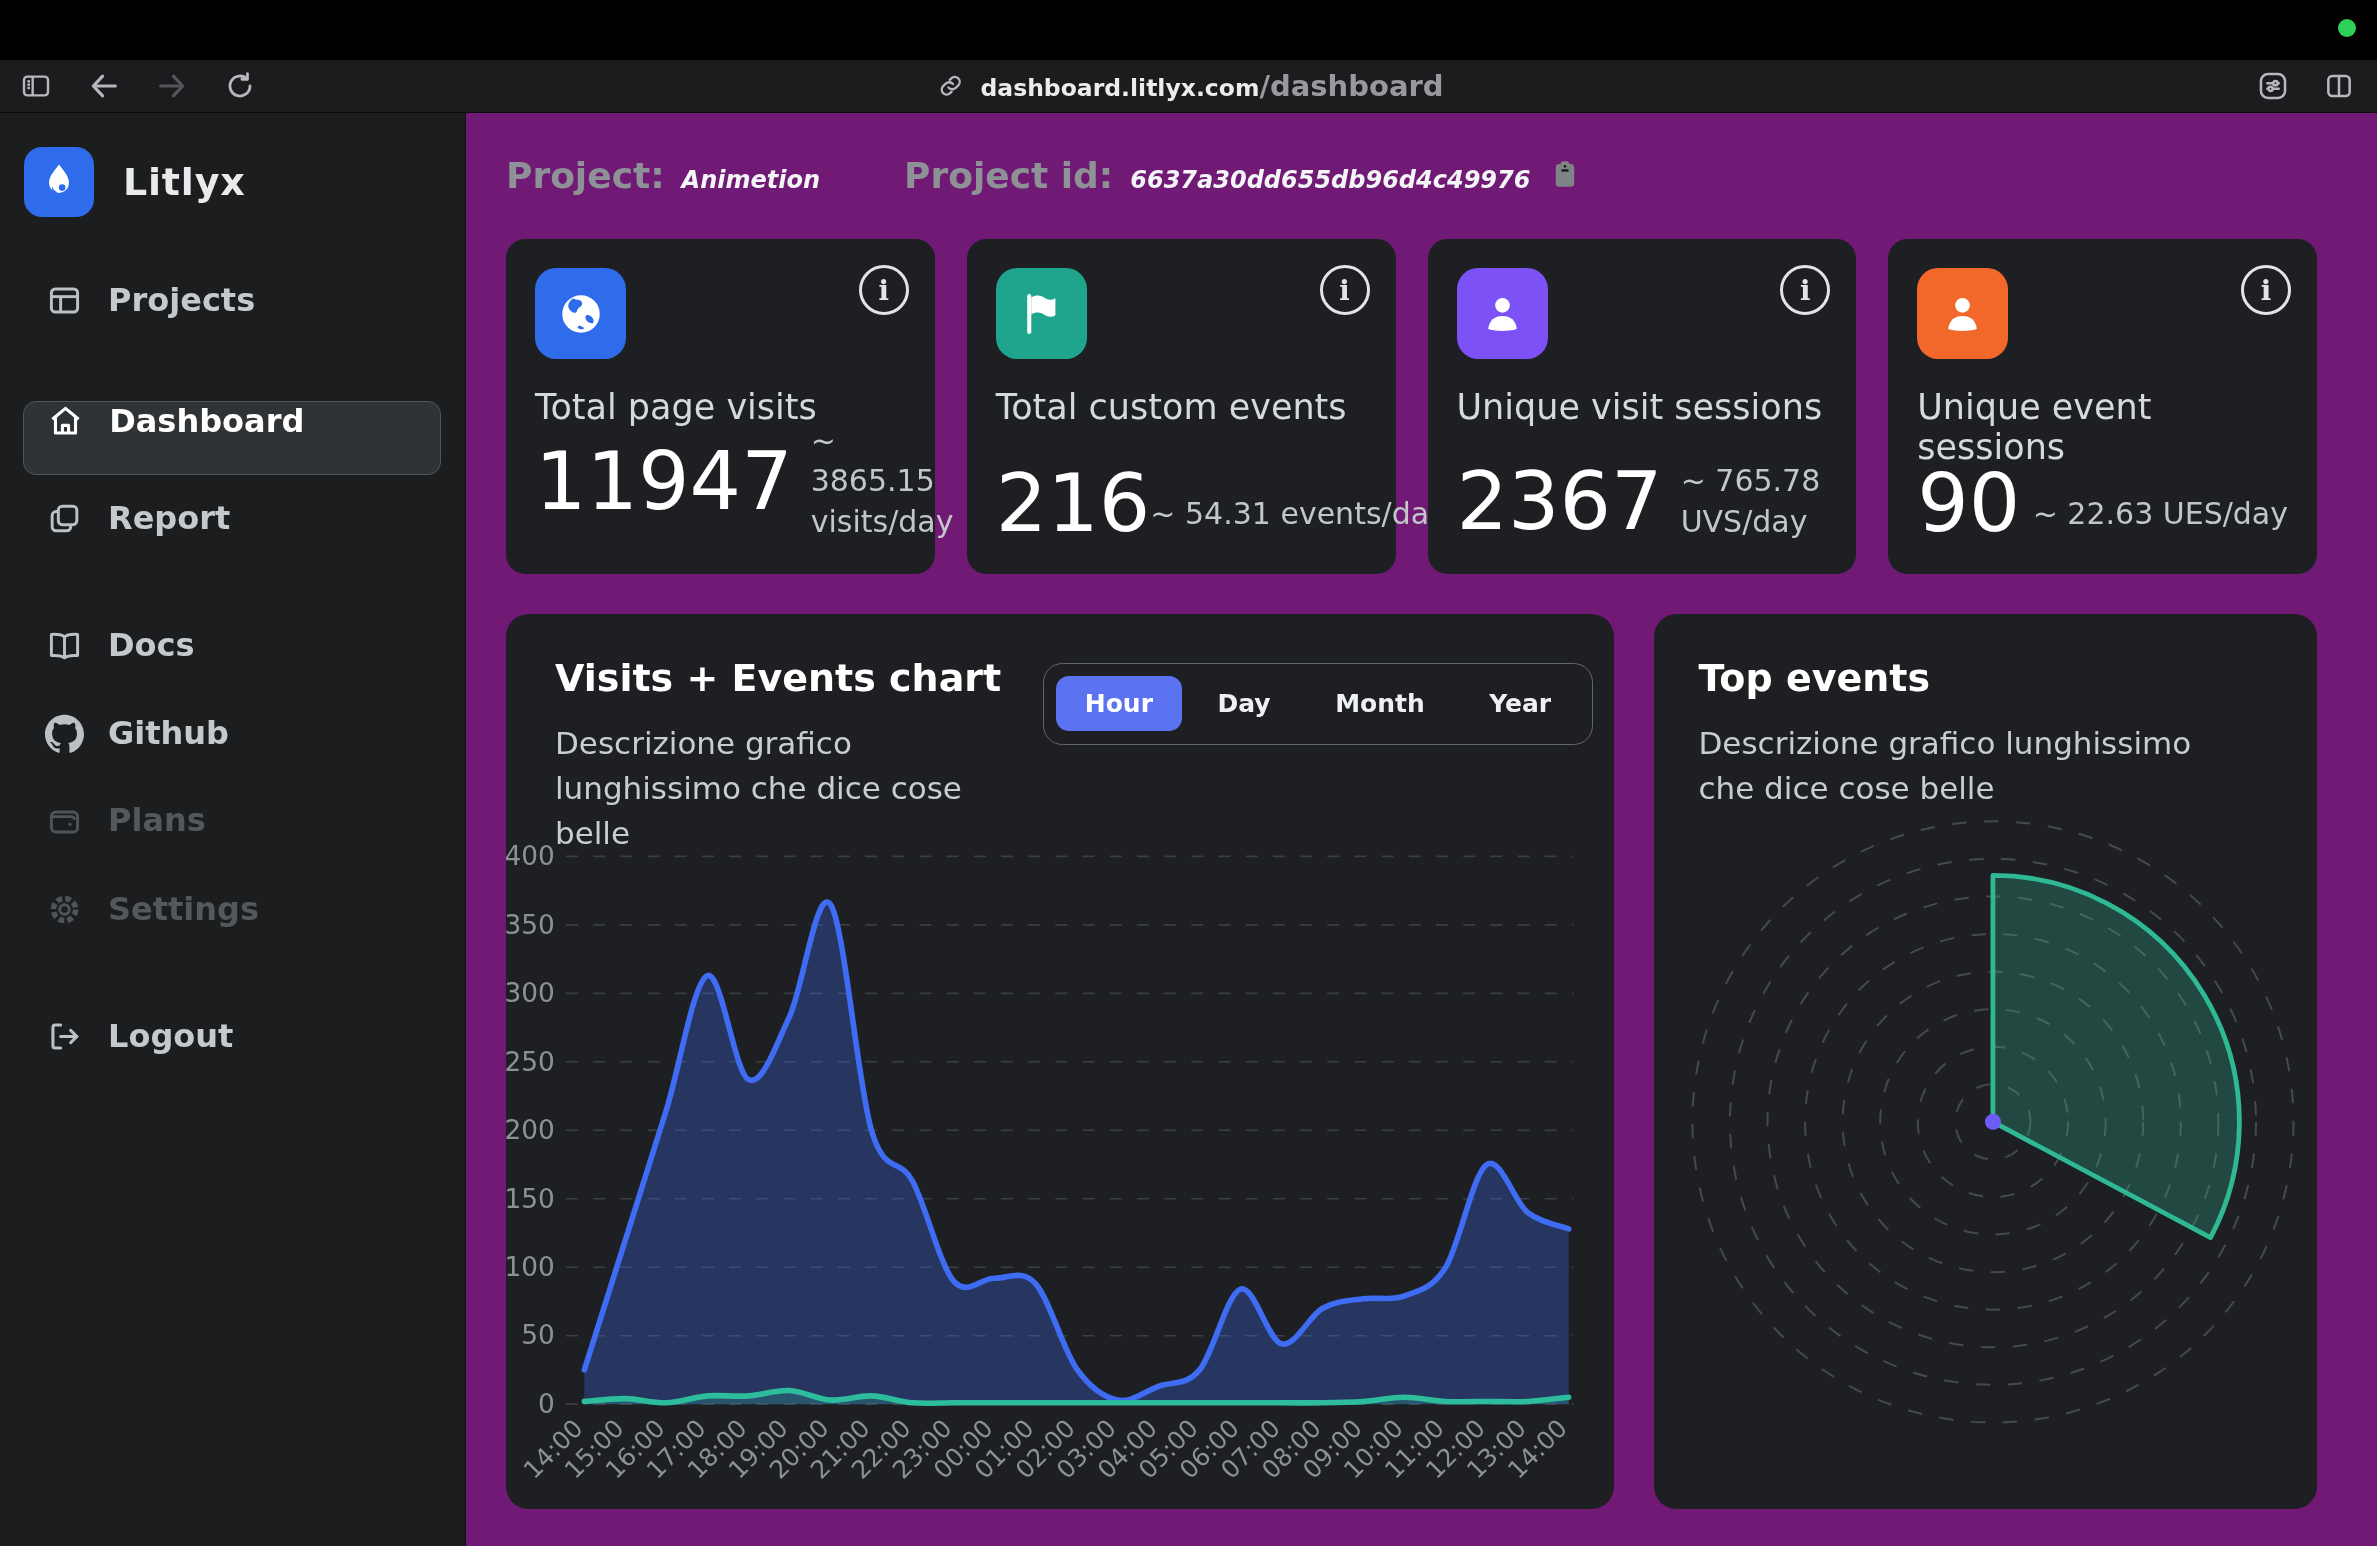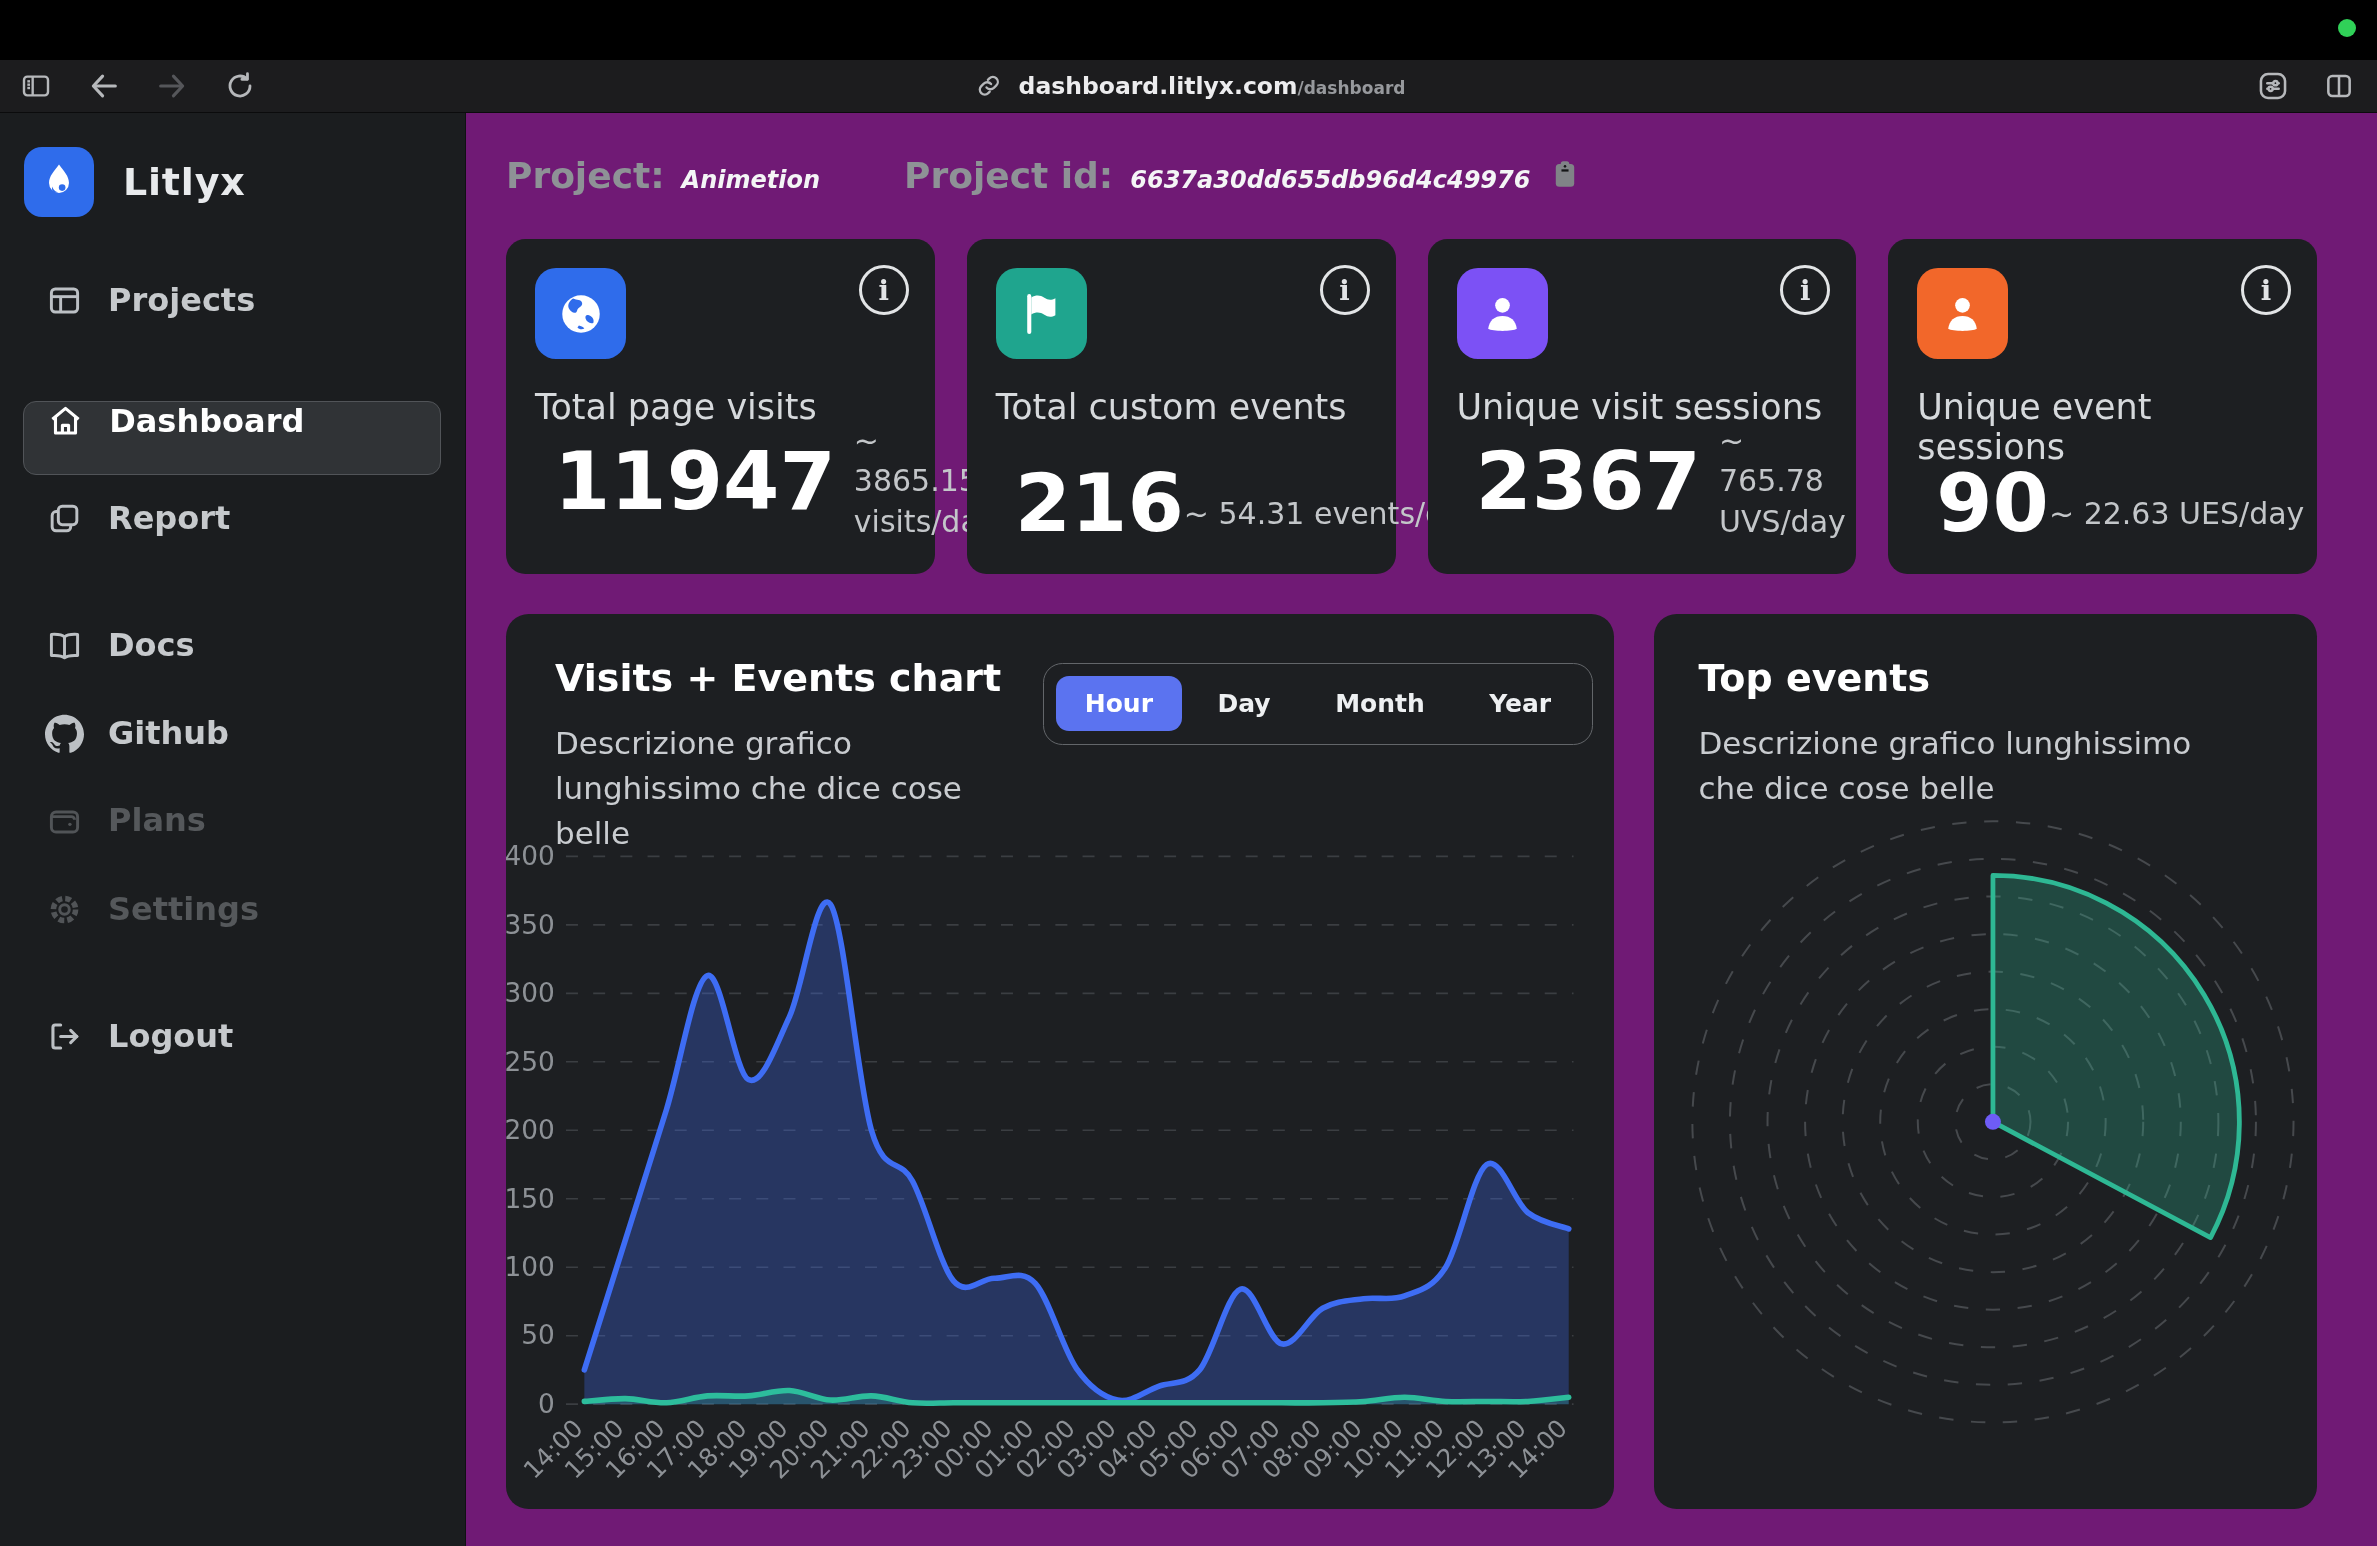--- a/index.html
+++ b/index.html
@@ -12,21 +12,21 @@
 
   
   .toolbar { height:53px; background:#1c1c1e; display:flex; align-items:center;
              border-bottom:1.6px solid #0b0b0c; position:relative; }
   .tb-left { display:flex; align-items:center; gap:34px; margin-left:19.4px; }
   .tb-icon { width:34px; height:34px; color:#b6b8bb; display:flex; align-items:center; justify-content:center; }
   .tb-icon.dim { color:#55565a; }
   .tb-center { position:absolute; left:50%; top:0; height:100%; transform:translateX(-50%);
                display:flex; align-items:center; gap:13px; }
   .url-host { color:#ececee; font-weight:700; font-size:23.5px; }
-  .url-path { color:#97999d; font-weight:700; font-size:17px; }
+  .url-path { color:#97999d; font-weight:700; font-size:29px; }
   .tb-right { margin-left:auto; display:flex; align-items:center; gap:32px; margin-right:21px; }
 
   
   .app { display:flex; height:1433px; }
   .sidebar { width:466px; background:#1b1d1f; border-right:0.8px solid #101113; padding-top:34px; flex-shrink:0; }
   .main { flex:1; background:#701a75; padding:42px 60px 0 40px; overflow:hidden; }
 
   
   .logo-row { display:flex; align-items:center; gap:29px; margin-left:24px; }
   .logo-tile { width:70px; height:70px; border-radius:18px; background:#2f6ceb;
@@ -53,21 +53,21 @@
 
   
   .stats-row { display:grid; grid-template-columns:repeat(4,1fr); gap:32px; margin-top:37px; }
   .stat-card { background:#1d1f22; border-radius:19.4px; height:335px; padding:29px; position:relative; }
   .stat-tile { width:91px; height:91px; border-radius:21px; display:flex; align-items:center; justify-content:center; }
   .info-btn { position:absolute; top:26px; right:26px; width:50px; height:50px; border-radius:50%;
               border:3.2px solid #e2e4e6; color:#e2e4e6; display:flex; align-items:center; justify-content:center;
               font-family:"DejaVu Serif","Liberation Serif",serif; font-size:27.5px; font-weight:700; cursor:pointer; }
   .stat-label { margin-top:27.5px; font-size:35px; font-weight:500; color:#d6d9dc; }
   .stat-bottom { position:absolute; left:29px; right:29px; bottom:32px; display:flex; align-items:center; }
-  .stat-value { font-size:81px; font-weight:700; color:#ffffff; line-height:0.95;margin-left:19px; }
+  .stat-value { font-size:81px; font-weight:400; color:#ffffff; line-height:0.95; }
   .stat-sub { font-size:30px; color:#c3c6c9; line-height:1.35; margin-left:18px; }
   .stat-sub.narrow { max-width:190px; }
   .stat-sub.right { margin-left:auto; align-self:flex-end; white-space:nowrap; padding-bottom:8px; }
 
   
   .charts-row { display:flex; gap:40px; margin-top:40px; }
   .chart-card { background:#1d1f22; border-radius:22.6px; height:895px; position:relative; }
   .chart-card.big { width:1120px; }
   .chart-card.small { width:671px; }
   .cc-head { display:flex; justify-content:space-between; padding:42px 21px 0 49px; }

